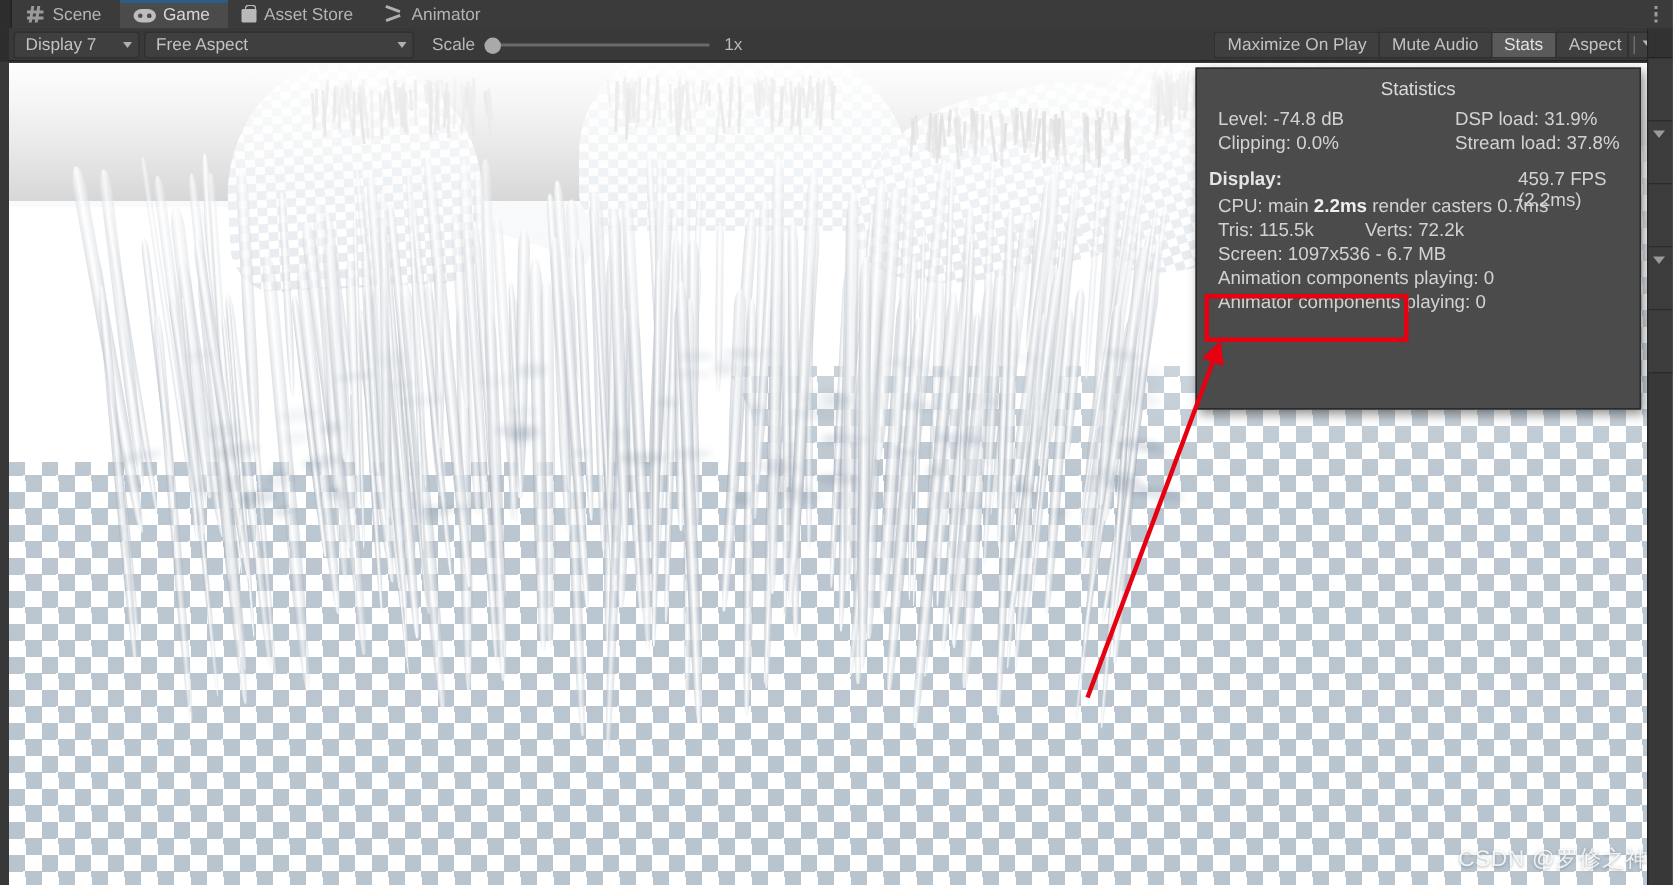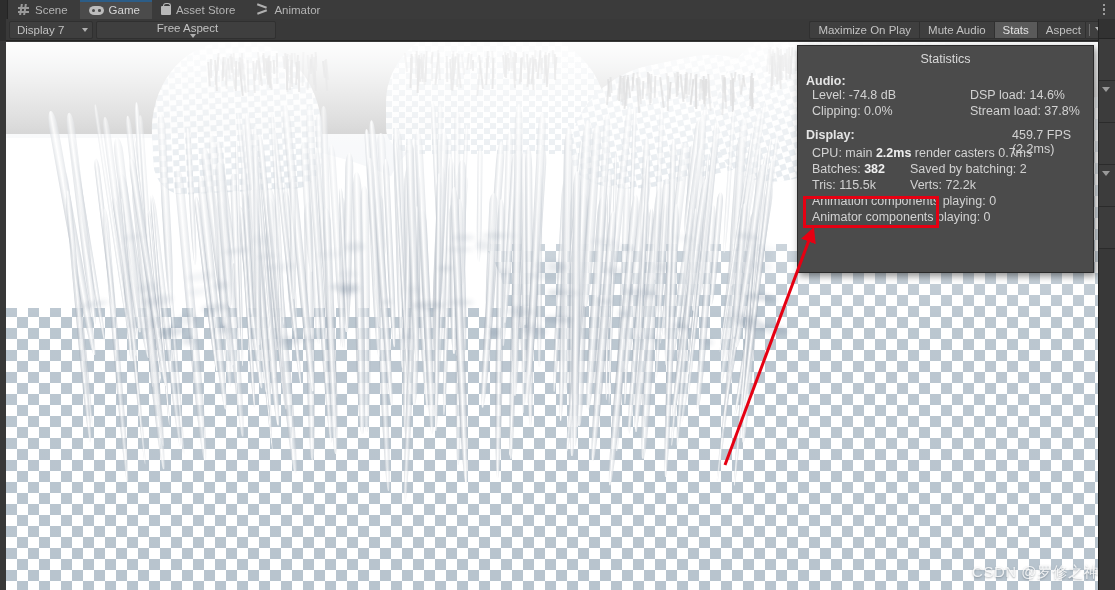--- a/index.html
+++ b/index.html
@@ -96,21 +96,21 @@
     height: 18px; display: flex; align-items: center; justify-content: space-between;
     background: #3f3f3f; border: 1px solid #303030; border-radius: 2px;
     color: #c2c2c2; font-size: 11.5px; padding: 0 4px 0 7px; margin-left: 3px;
   }
   .tb-dd .caret {
     width: 0; height: 0; border-left: 3.5px solid transparent;
     border-right: 3.5px solid transparent; border-top: 4px solid #b0b0b0;
     margin-left: 10px;
   }
   .dd-display { width: 84px; }
-  .dd-aspect { width: 180px; flex-direction: column; }
+  .dd-aspect { width: 180px; }
   .scale-wrap {
     display: flex; align-items: center; gap: 6px; margin-left: 12px;
     color: #b8b8b8; font-size: 11.5px;
   }
   .slider { position: relative; width: 150px; height: 14px; }
   .slider .track {
     position: absolute; left: 0; right: 0; top: 6px; height: 2px; background: #6a6a6a;
   }
   .slider .knob {
     position: absolute; left: 0; top: 2px; width: 11px; height: 11px;
@@ -312,20 +312,28 @@
     <div class="tb-dd dd-display">
       <span>Display 7</span>
       <span class="caret"></span>
     </div>
 
     <div class="tb-dd dd-aspect">
       <span>Free Aspect</span>
       <span class="caret"></span>
     </div>
 
+    <div class="scale-wrap">
+      <span>Scale</span>
+      <div class="slider">
+        <div class="track"></div>
+        <div class="knob"></div>
+      </div>
+      <span class="scale-val">1x</span>
+    </div>
 
     <div class="tb-spacer"></div>
 
     <div class="tb-btn first">
       <span>Maximize On Play</span>
     </div>
     <div class="tb-btn">
       <span>Mute Audio</span>
     </div>
     <div class="tb-btn on">
@@ -914,47 +922,45 @@
         <div class="shadow" style="left: 445.611px; top: 191.938px; width: 22.6054px; height: 7.30844px; transform: rotate(0.459161deg); opacity: 0.46;"></div>
         <div class="shadow" style="left: 323.626px; top: 240.146px; width: 29.0016px; height: 8.75202px; transform: rotate(-3.12866deg); opacity: 0.59;"></div>
       </div>
 
     <div class="ground-fade"></div>
   </div>
 
   <div class="stats-panel">
     <div class="stats-title">Statistics</div>
 
-    <div class="stats-head">Audio:</div>
     <div class="srow">
       <span>Level: -74.8 dB</span>
-      <span class="c2">DSP load: 14.6%</span>
+      <span class="c2">DSP load: 31.9%</span>
     </div>
     <div class="srow">
       <span>Clipping: 0.0%</span>
       <span class="c2">Stream load: 37.8%</span>
     </div>
 
     <div class="spacer6"></div>
 
     <div class="gfx-row">
       <span class="stats-head">Display:</span>
       <span class="fps-line">459.7 FPS (2.2ms)</span>
     </div>
 
     <div class="srow">
       <span>CPU: main </span><b>2.2ms</b><span> render casters 0.7ms</span>
     </div>
     <div class="srow">
-      <span>Batches: </span><b>382</b>
-      <span class="c2c">Saved by batching: 2</span>
-    </div>
-    <div class="srow">
       <span>Tris: 115.5k</span>
       <span class="c2c">Verts: 72.2k</span>
+    </div>
+    <div class="srow">
+      <span>Screen: 1097x536 - 6.7 MB</span>
     </div>
     <div class="srow">
       <span>Animation components playing: 0</span>
     </div>
     <div class="srow">
       <span>Animator components playing: 0</span>
     </div>
   </div>
 
   <div class="anno-rect"></div>

